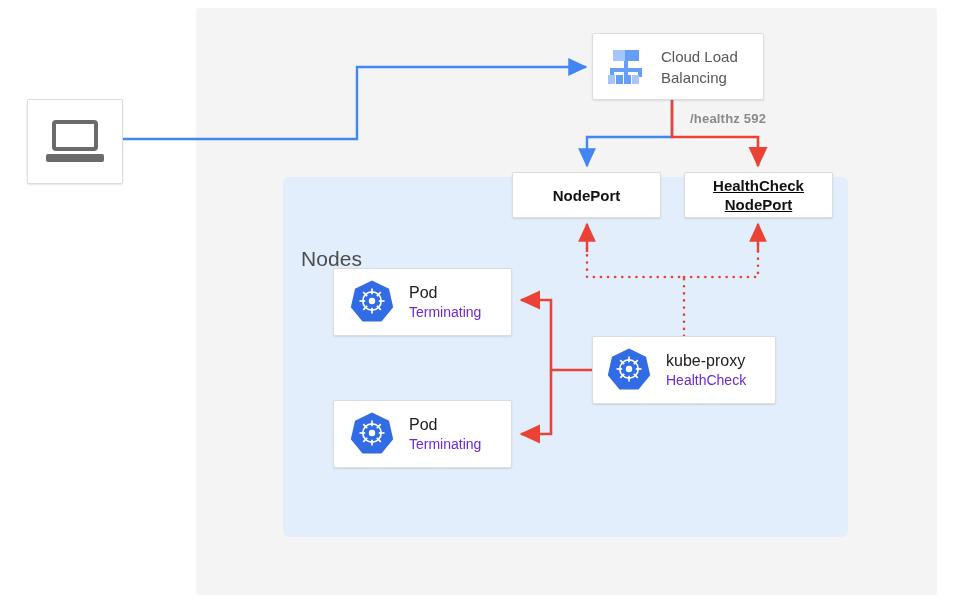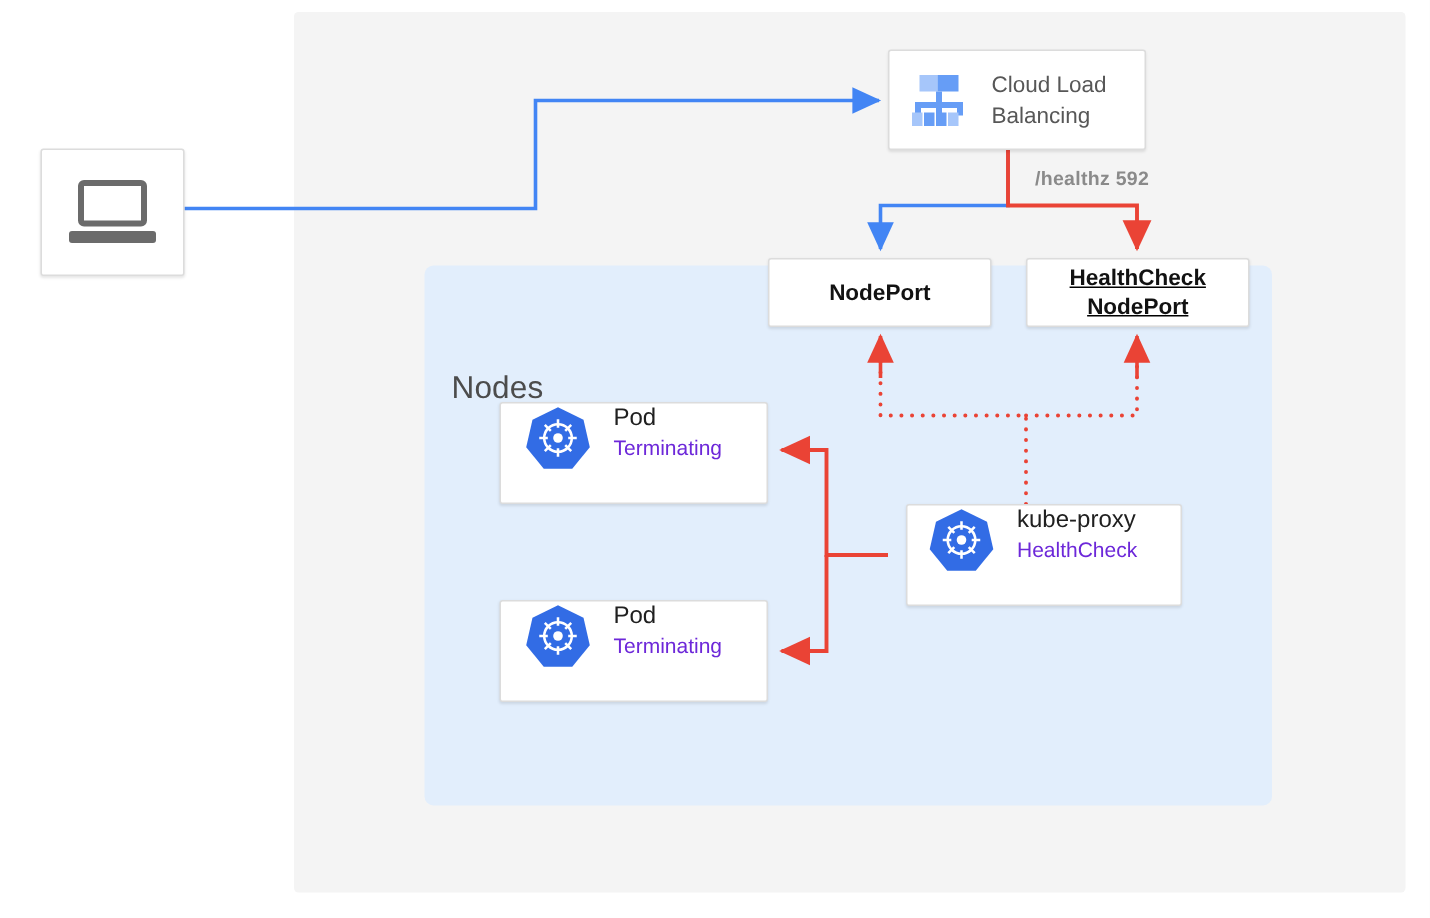--- a/index.html
+++ b/index.html
@@ -62,22 +62,22 @@
 
   
   #nodeport-card{left:512px;top:172px;width:149px;height:46px;}
   #hc-nodeport-card{left:684px;top:172px;width:149px;height:46px;text-decoration:underline;}
   .svc-label{font-weight:bold;font-size:15px;color:#121212;text-align:center;line-height:19px;}
 
   
   #pod-1-card{left:333px;top:268px;width:179px;height:68px;}
   #pod-2-card{left:333px;top:400px;width:179px;height:68px;}
   #kube-proxy-card{left:592px;top:336px;width:184px;height:68px;}
-  .k8s-card{display:flex;padding-left:16px;}
-  .k8s-card.wide{padding-left:14px;margin-left:12px;}
+  .k8s-card{display:flex;align-items:center;padding-left:16px;}
+  .k8s-card.wide{padding-left:14px;}
   .k8s-ico{flex:0 0 auto;}
   .k8s-text{margin-left:15px;}
   .k8s-title{font-size:16px;color:#202020;line-height:20px;}
   .k8s-sub{font-size:14px;color:#6d28d9;line-height:19px;}
 
   
   #wires{position:absolute;left:0;top:0;width:953px;height:612px;pointer-events:none;}
   .healthz-label{
     position:absolute;left:690px;top:111px;
     font-size:13px;font-weight:bold;color:#8a8a8a;letter-spacing:.2px;

